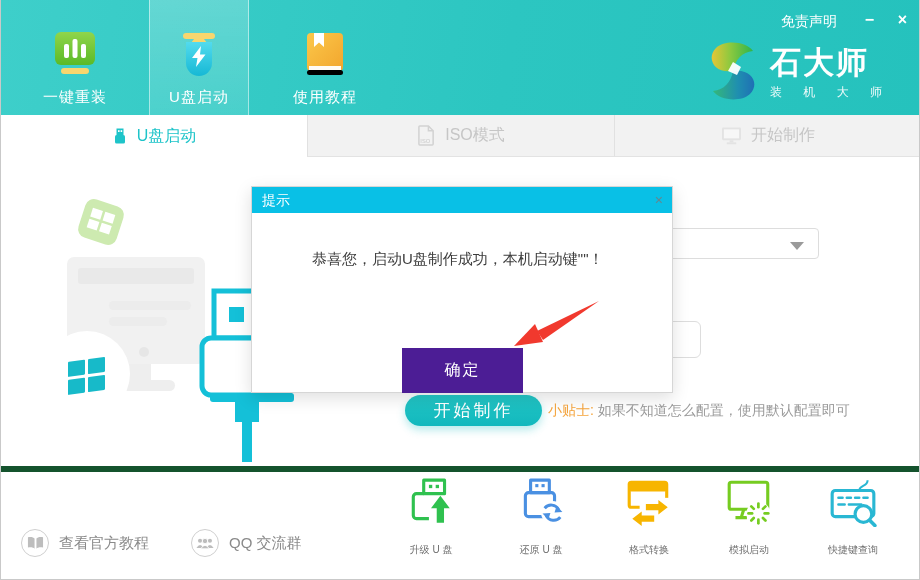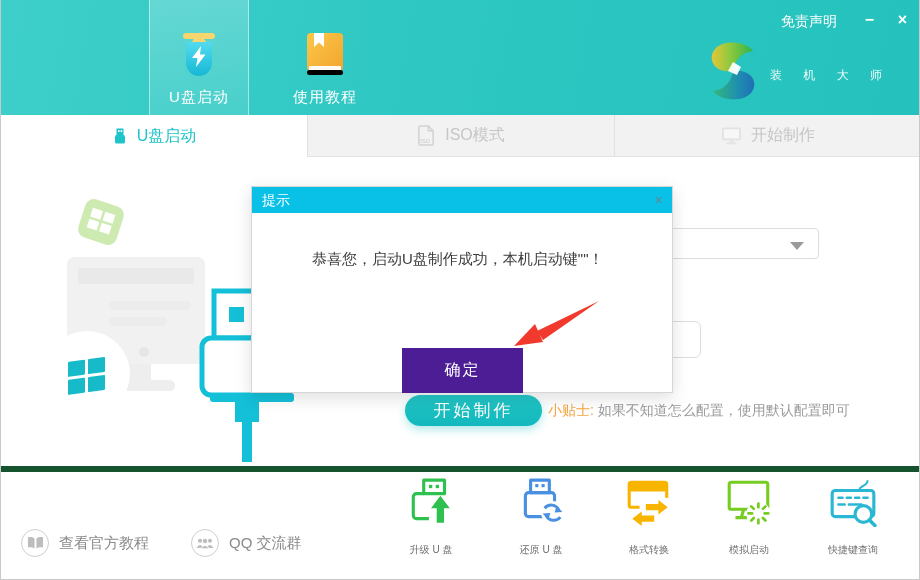--- a/index.html
+++ b/index.html
@@ -59,20 +59,38 @@
   .ftool{position:absolute;top:5px;width:104px;text-align:center;cursor:pointer;}
   .ftool .tlabel{display:block;margin-top:12px;font-size:10px;color:#6e6e6e;white-space:nowrap;}
 </style>
 </head>
 <body>
 
 <div class="window">
 
   <div class="topbar">
 
+    <div class="nav-item" style="left:28px;width:92px;">
+      <span>
+        <svg width="46" height="46" viewBox="0 0 46 46">
+          <defs>
+              <linearGradient id="gA" x1="0" y1="0" x2="0" y2="1">
+            <stop offset="0" stop-color="#90d54b"></stop>
+                <stop offset="1" stop-color="#5bba27"></stop>
+              </linearGradient>
+            </defs>
+          <rect x="3" y="1" width="40" height="33" rx="6" fill="url(#gA)"></rect>
+          <rect x="12" y="13" width="5" height="14" rx="2" fill="#fff"></rect>
+          <rect x="20.5" y="8" width="5" height="19" rx="2" fill="#fff"></rect>
+          <rect x="29" y="13" width="5" height="14" rx="2" fill="#fff"></rect>
+          <rect x="9" y="37" width="28" height="6" rx="3" fill="#f8d66e"></rect>
+        </svg>
+      </span>
+      <span class="nav-label">一键重装</span>
+    </div>
 
     <div class="nav-item selected" style="left:148px;width:100px;">
       <span>
         <svg width="46" height="46" viewBox="0 0 46 46">
           <defs>
               <linearGradient id="gB" x1="0" y1="0" x2="0" y2="1">
             <stop offset="0" stop-color="#53dbee"></stop>
                 <stop offset="1" stop-color="#16b8d5"></stop>
               </linearGradient>
             </defs>
@@ -121,20 +139,21 @@
                 <stop offset=".6" stop-color="#1f8fb0"></stop>
                 <stop offset="1" stop-color="#1f6fb5"></stop>
             </linearGradient>
           </defs>
           <path d="M31,31 C12,34 4,18 14,8 C24,-1 45,2 51,11 C40,12 33,20 31,31 Z" fill="url(#gL1)"></path>
           <path d="M31,31 C50,28 58,44 48,54 C38,63 17,60 11,51 C22,50 29,42 31,31 Z" fill="url(#gL2)"></path>
           <path d="M31,22 l8,5 -4,8 -9,-4 z" fill="#fff" opacity=".95"></path>
         </svg>
       </span>
       <span class="brand-text">
+        <div class="brand-name">石大师</div>
         <div class="brand-sub">装 机 大 师</div>
       </span>
     </div>
   </div>
 
   <div class="tabs">
     <div class="tab active">
       <span class="ticon">
         <svg width="16" height="16" viewBox="0 0 16 16">
           <rect x="4.5" y="0.5" width="7" height="6.5" fill="#1ec4c9"></rect>

